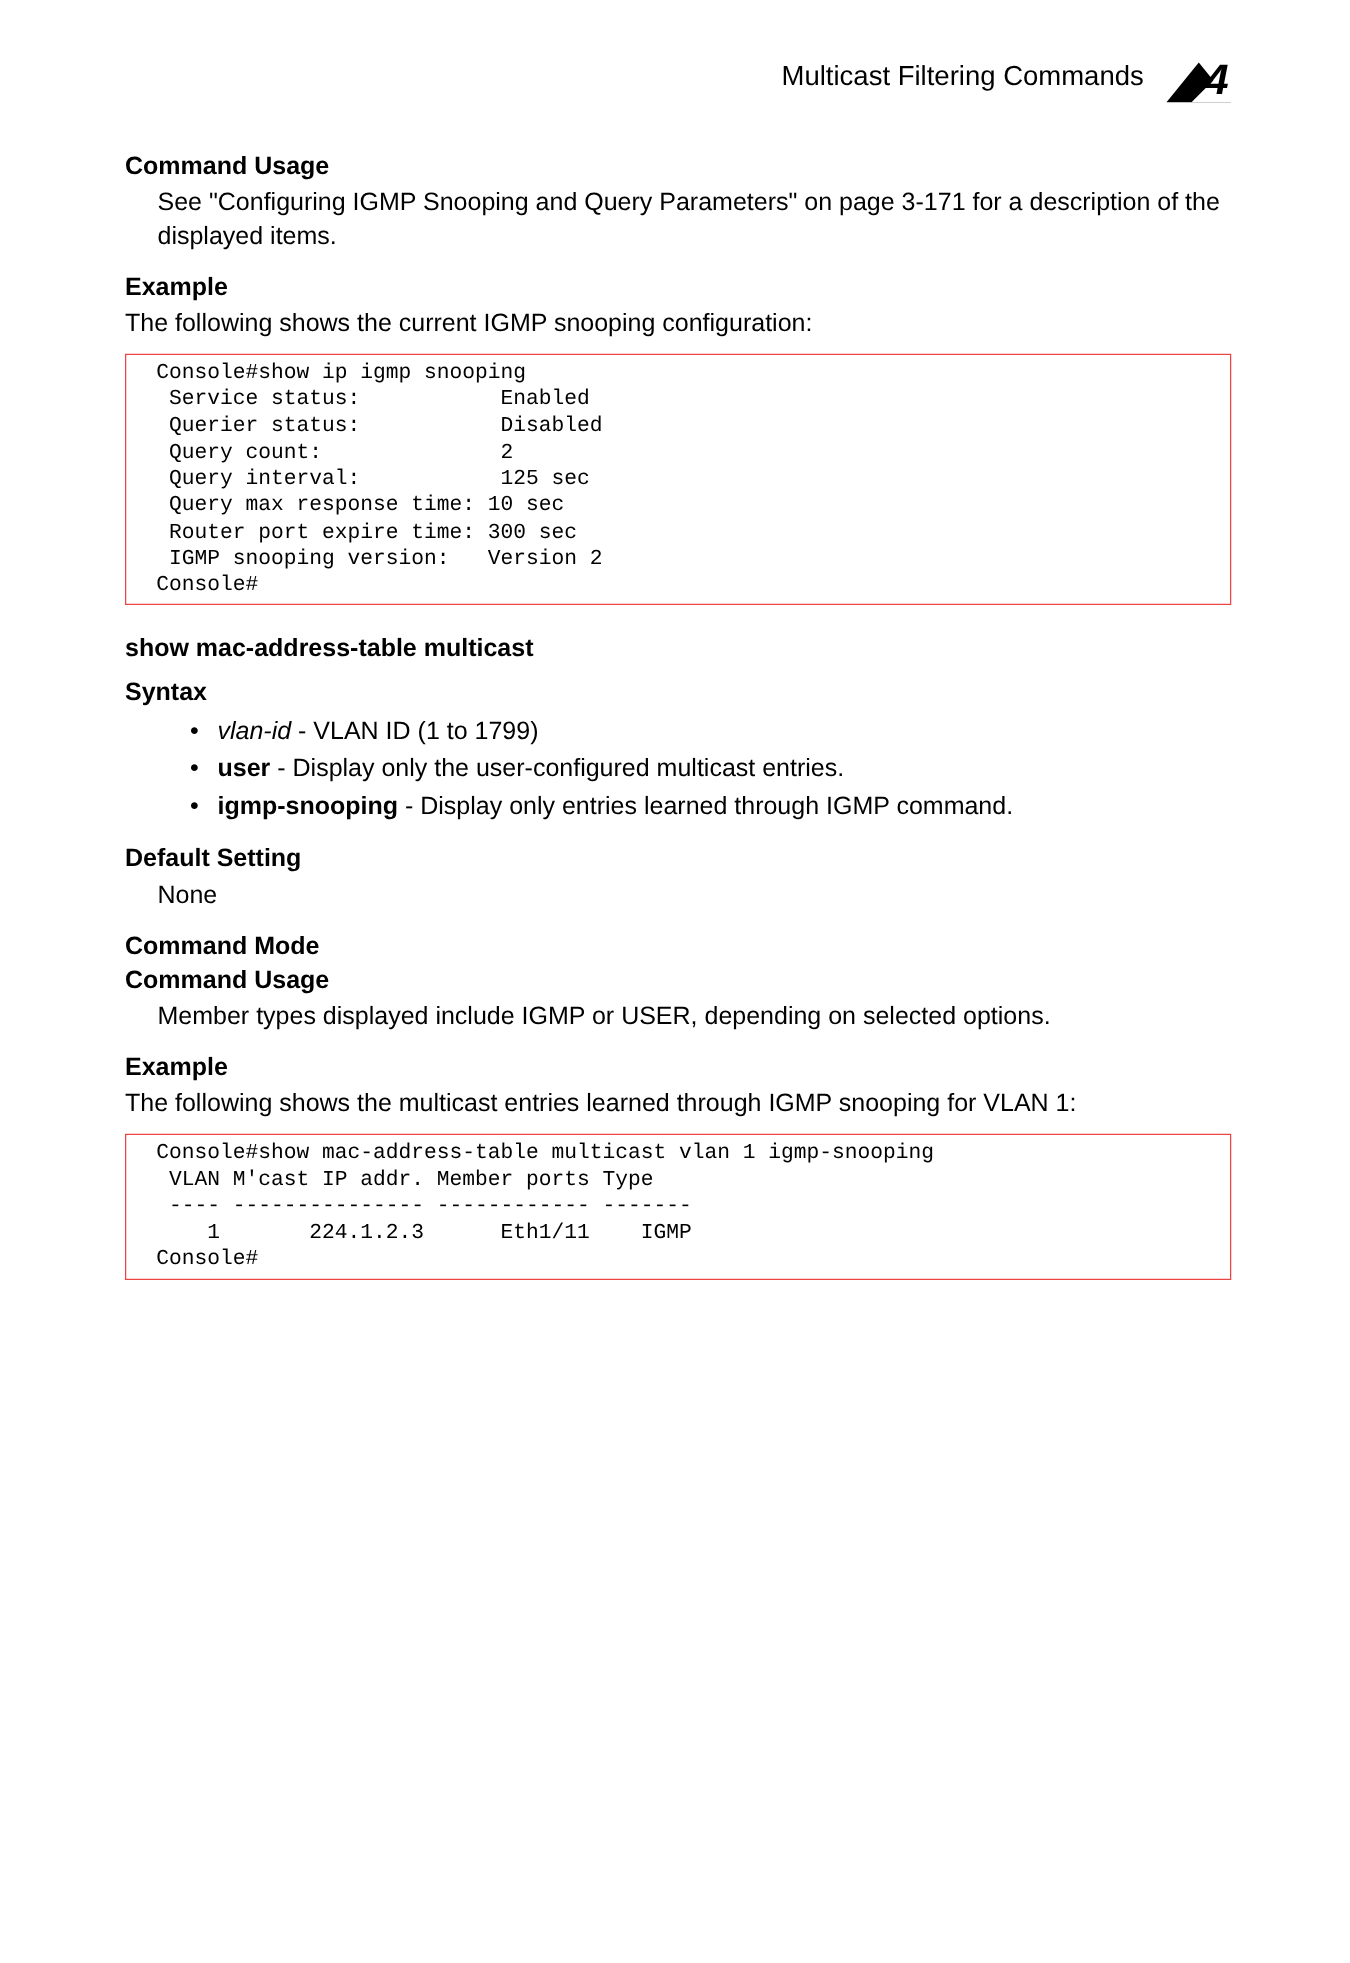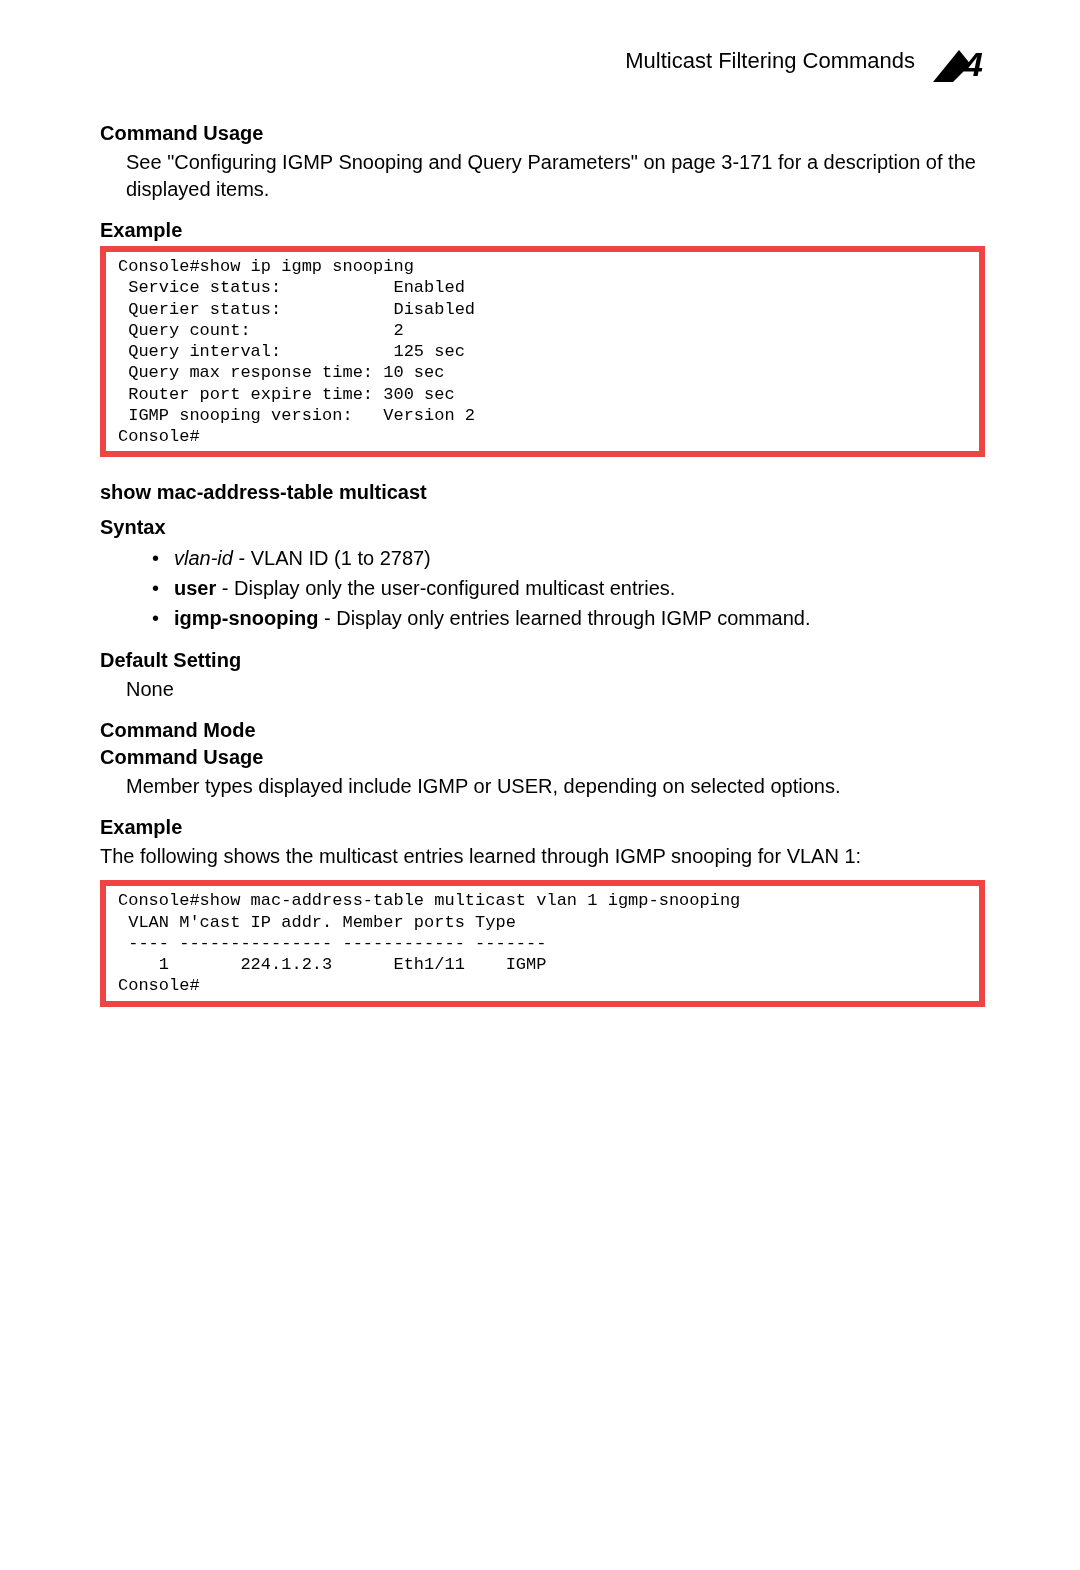--- a/index.html
+++ b/index.html
@@ -56,24 +56,24 @@
       font-size: 20px;
       line-height: 1.35;
       margin: 0 0 16px 26px;
     }
     .body-text-noindent {
       font-size: 20px;
       line-height: 1.35;
       margin: 0 0 10px 0;
     }
     .code-block {
-      border: 6px solid #ef4444;
+      border: 1px solid #ef4444;
       font-family: "Courier New", monospace;
       font-size: 17px;
-      padding: 4px 12px;
+      padding: 4px 24px;
       margin: 0 0 24px 0;
       white-space: pre;
       line-height: 1.25;
     }
     .syntax-line {
       font-size: 20px;
       margin: 0 0 16px 26px;
       line-height: 1.35;
     }
     .syntax-line .b { font-weight: bold; }
@@ -111,36 +111,37 @@
         <polygon points="20,42 52,42 52,10" fill="#fff"></polygon>
       </svg>
       <span class="chapter-num">4</span>
     </span>
   </div>
 
   <div class="section-heading">Command Usage</div>
   <p class="body-text">See "Configuring IGMP Snooping and Query Parameters" on page 3-171 for a description of the displayed items.</p>
 
   <div class="section-heading">Example</div>
+  <p class="body-text-noindent">The following shows the current IGMP snooping configuration:</p>
   <div class="code-block">Console#show ip igmp snooping
  Service status:           Enabled
  Querier status:           Disabled
  Query count:              2
  Query interval:           125 sec
  Query max response time: 10 sec
  Router port expire time: 300 sec
  IGMP snooping version:   Version 2
 Console#</div>
 
   <div class="section-heading">show mac-address-table multicast</div>
 
   <div class="gap-small"></div>
   <div class="section-heading">Syntax</div>
   <ul class="param-list">
-    <li><span class="i">vlan-id</span><span> - VLAN ID (1 to 2787)</span></li>
+    <li><span class="i">vlan-id</span><span> - VLAN ID (1 to 1799)</span></li>
     <li><span class="b">user</span><span> - Display only the user-configured multicast entries.</span></li>
     <li><span class="b">igmp-snooping</span><span> - Display only entries learned through IGMP command.</span></li>
   </ul>
 
   <div class="section-heading">Default Setting</div>
   <p class="body-text">None</p>
 
   <div class="section-heading">Command Mode</div>
 
   <div class="section-heading">Command Usage</div>

